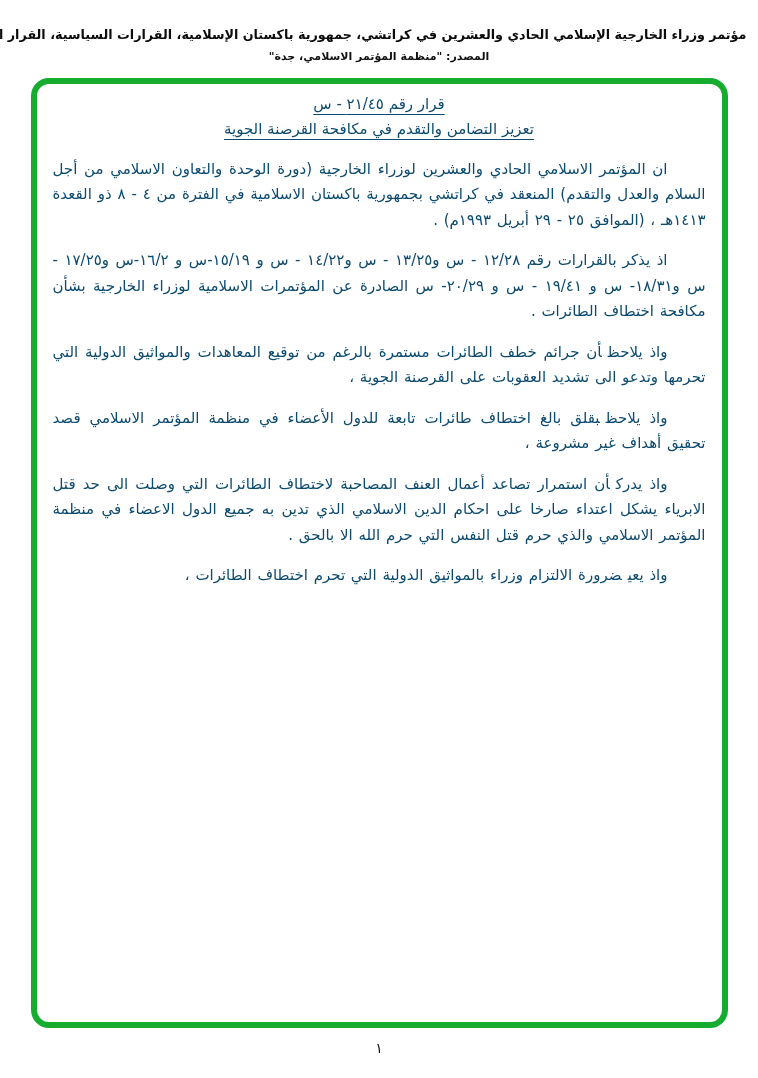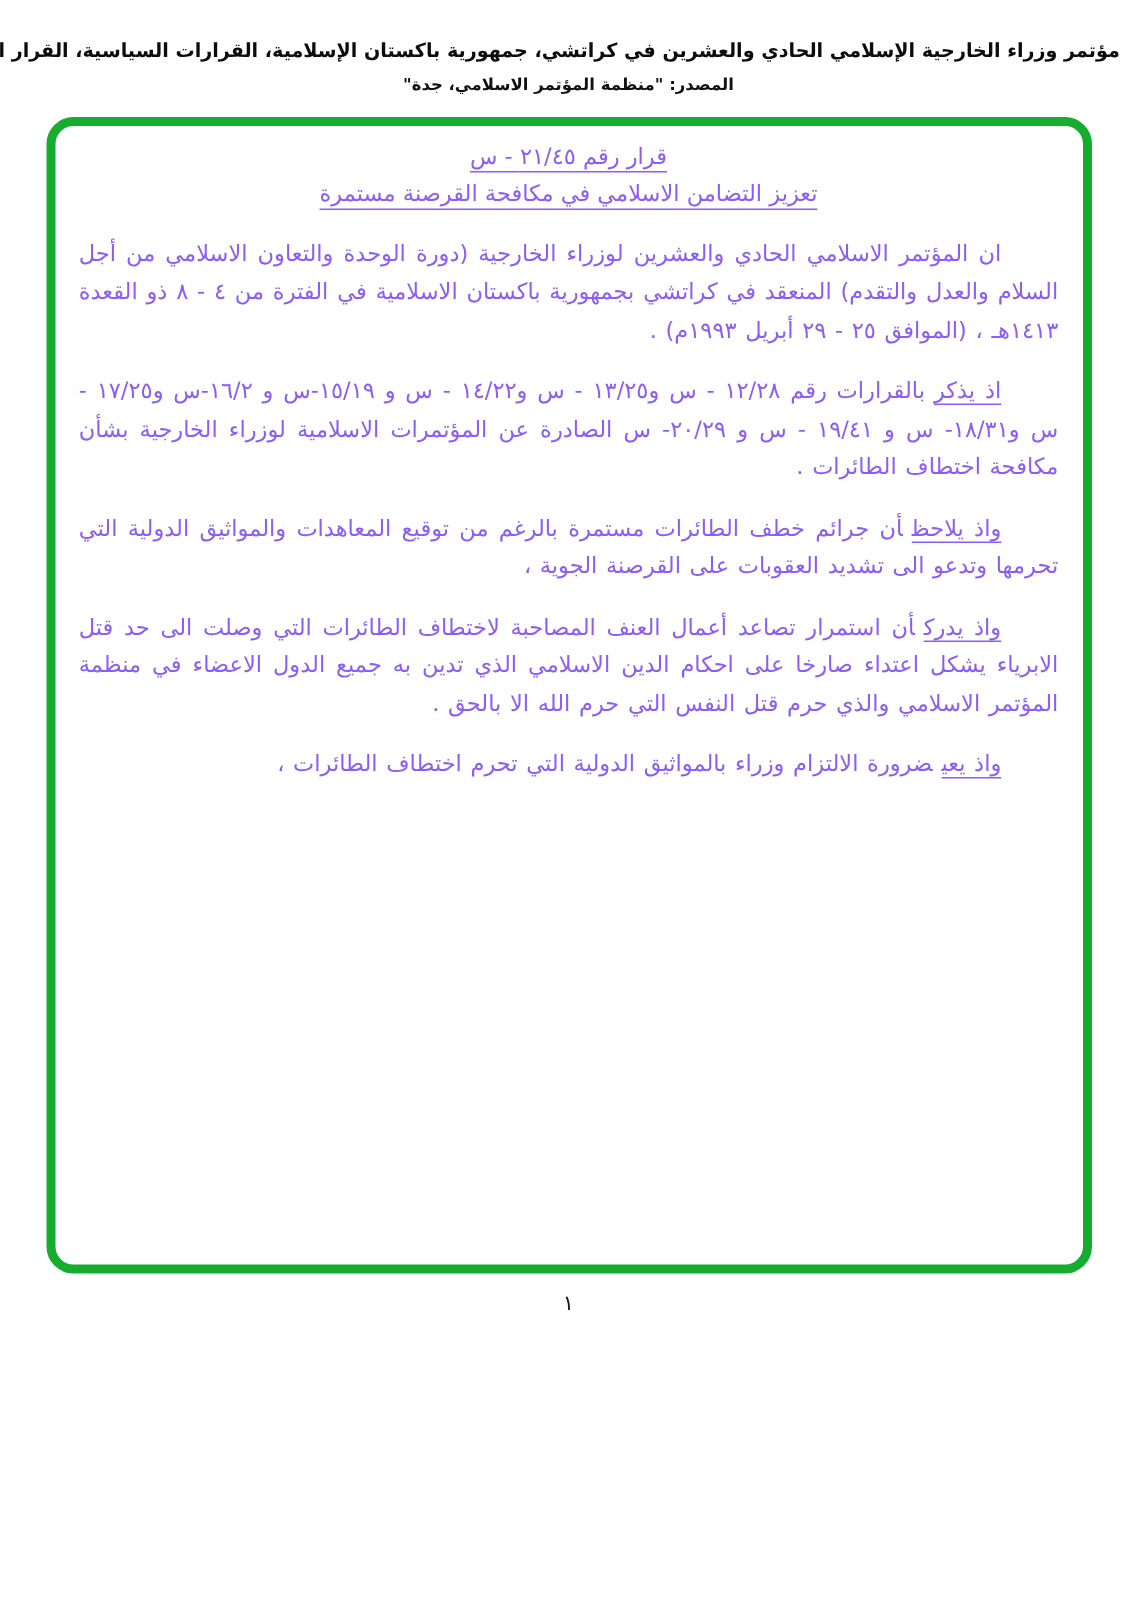--- a/index.html
+++ b/index.html
@@ -35,26 +35,26 @@
     margin-top: 5px;
     font-size: 11px;
     font-weight: bold;
     color: #111;
   }
   
   .green-box {
     box-sizing: border-box;
     margin: 15px auto 0 auto;
     width: 697px;
-    height: 771px;
+    height: 950px;
     border: 6px solid #16ac30;
     border-radius: 18px;
     padding: 8px 16px 10px 16px;
     overflow: hidden;
-    color: #8b5cf6;
+    color: #0c4a6e;
   }
   
   .title-block {
     text-align: center;
     font-size: 15px;
     line-height: 25px;
   }
   .t-line {
     text-decoration: underline;
     text-underline-offset: 5px;
@@ -66,21 +66,20 @@
     font-size: 15px;
     line-height: 25.5px;
   }
   .para {
     margin: 15px 0 0 0;
     text-align: justify;
     text-indent: 38px;
     word-spacing: 1px;
   }
   .p-lead {
-    text-decoration: underline;
     text-underline-offset: 4px;
     margin-left: 6px;
   }
   .p-lead:empty { margin-left: 0; }
   
   .page-number {
     margin-top: 12px;
     text-align: center;
     font-size: 14px;
     color: #151515;
@@ -93,33 +92,34 @@
 
   <div class="doc-header">
     <div class="h1">مؤتمر وزراء الخارجية الإسلامي الحادي والعشرين في كراتشي، جمهورية باكستان الإسلامية، القرارات السياسية، القرار الرقم ٢١/٤٥ - س</div>
     <div class="h2">المصدر:  "منظمة المؤتمر الاسلامي، جدة"</div>
   </div>
 
   <div class="green-box" style="border-color: rgb(22, 172, 48);">
 
     <div class="title-block">
       <div class="t-line">قرار رقم ٢١/٤٥ - س</div>
-      <div class="t-line">تعزيز التضامن الاسلامي في مكافحة القرصنة مستمرة</div>
+      <div class="t-line">تعزيز التضامن والتقدم في مكافحة القرصنة الجوية</div>
     </div>
 
     <div class="doc-body">
 
       <p class="para"><span class="p-lead"></span><span class="p-text">ان المؤتمر الاسلامي الحادي والعشرين لوزراء الخارجية (دورة الوحدة والتعاون الاسلامي من أجل السلام والعدل والتقدم) المنعقد في كراتشي بجمهورية باكستان الاسلامية في الفترة من ٤ - ٨ ذو القعدة ١٤١٣هـ ، (الموافق ٢٥ - ٢٩ أبريل ١٩٩٣م) .</span></p>
 
       <p class="para"><span class="p-lead">اذ يذكر</span><span class="p-text">بالقرارات رقم ١٢/٢٨ - س و١٣/٢٥ - س و١٤/٢٢ - س و ١٥/١٩-س و ١٦/٢-س و١٧/٢٥ - س و١٨/٣١- س و ١٩/٤١ - س و ٢٠/٢٩- س الصادرة عن المؤتمرات الاسلامية لوزراء الخارجية بشأن مكافحة اختطاف الطائرات .</span></p>
 
 
       <p class="para"><span class="p-lead">واذ يلاحظ</span><span class="p-text">أن جرائم خطف الطائرات مستمرة بالرغم من توقيع المعاهدات والمواثيق الدولية التي تحرمها وتدعو الى تشديد العقوبات على القرصنة الجوية ،</span></p>
 
 
+      <p class="para"><span class="p-lead">واذ يلاحظ</span><span class="p-text">بقلق بالغ اختطاف طائرات تابعة للدول الأعضاء في منظمة المؤتمر الاسلامي قصد تحقيق أهداف غير مشروعة ،</span></p>
 
       <p class="para"><span class="p-lead">واذ يدرك</span><span class="p-text">أن استمرار تصاعد أعمال العنف المصاحبة لاختطاف الطائرات التي وصلت الى حد قتل الابرياء يشكل اعتداء صارخا على احكام الدين الاسلامي الذي تدين به جميع الدول الاعضاء في منظمة المؤتمر الاسلامي والذي حرم قتل النفس التي حرم الله الا بالحق .</span></p>
 
       <p class="para"><span class="p-lead">واذ يعي</span><span class="p-text">ضرورة الالتزام وزراء بالمواثيق الدولية التي تحرم اختطاف الطائرات ،</span></p>
 
     </div>
   </div>
 
   <div class="page-number">١</div>
 

